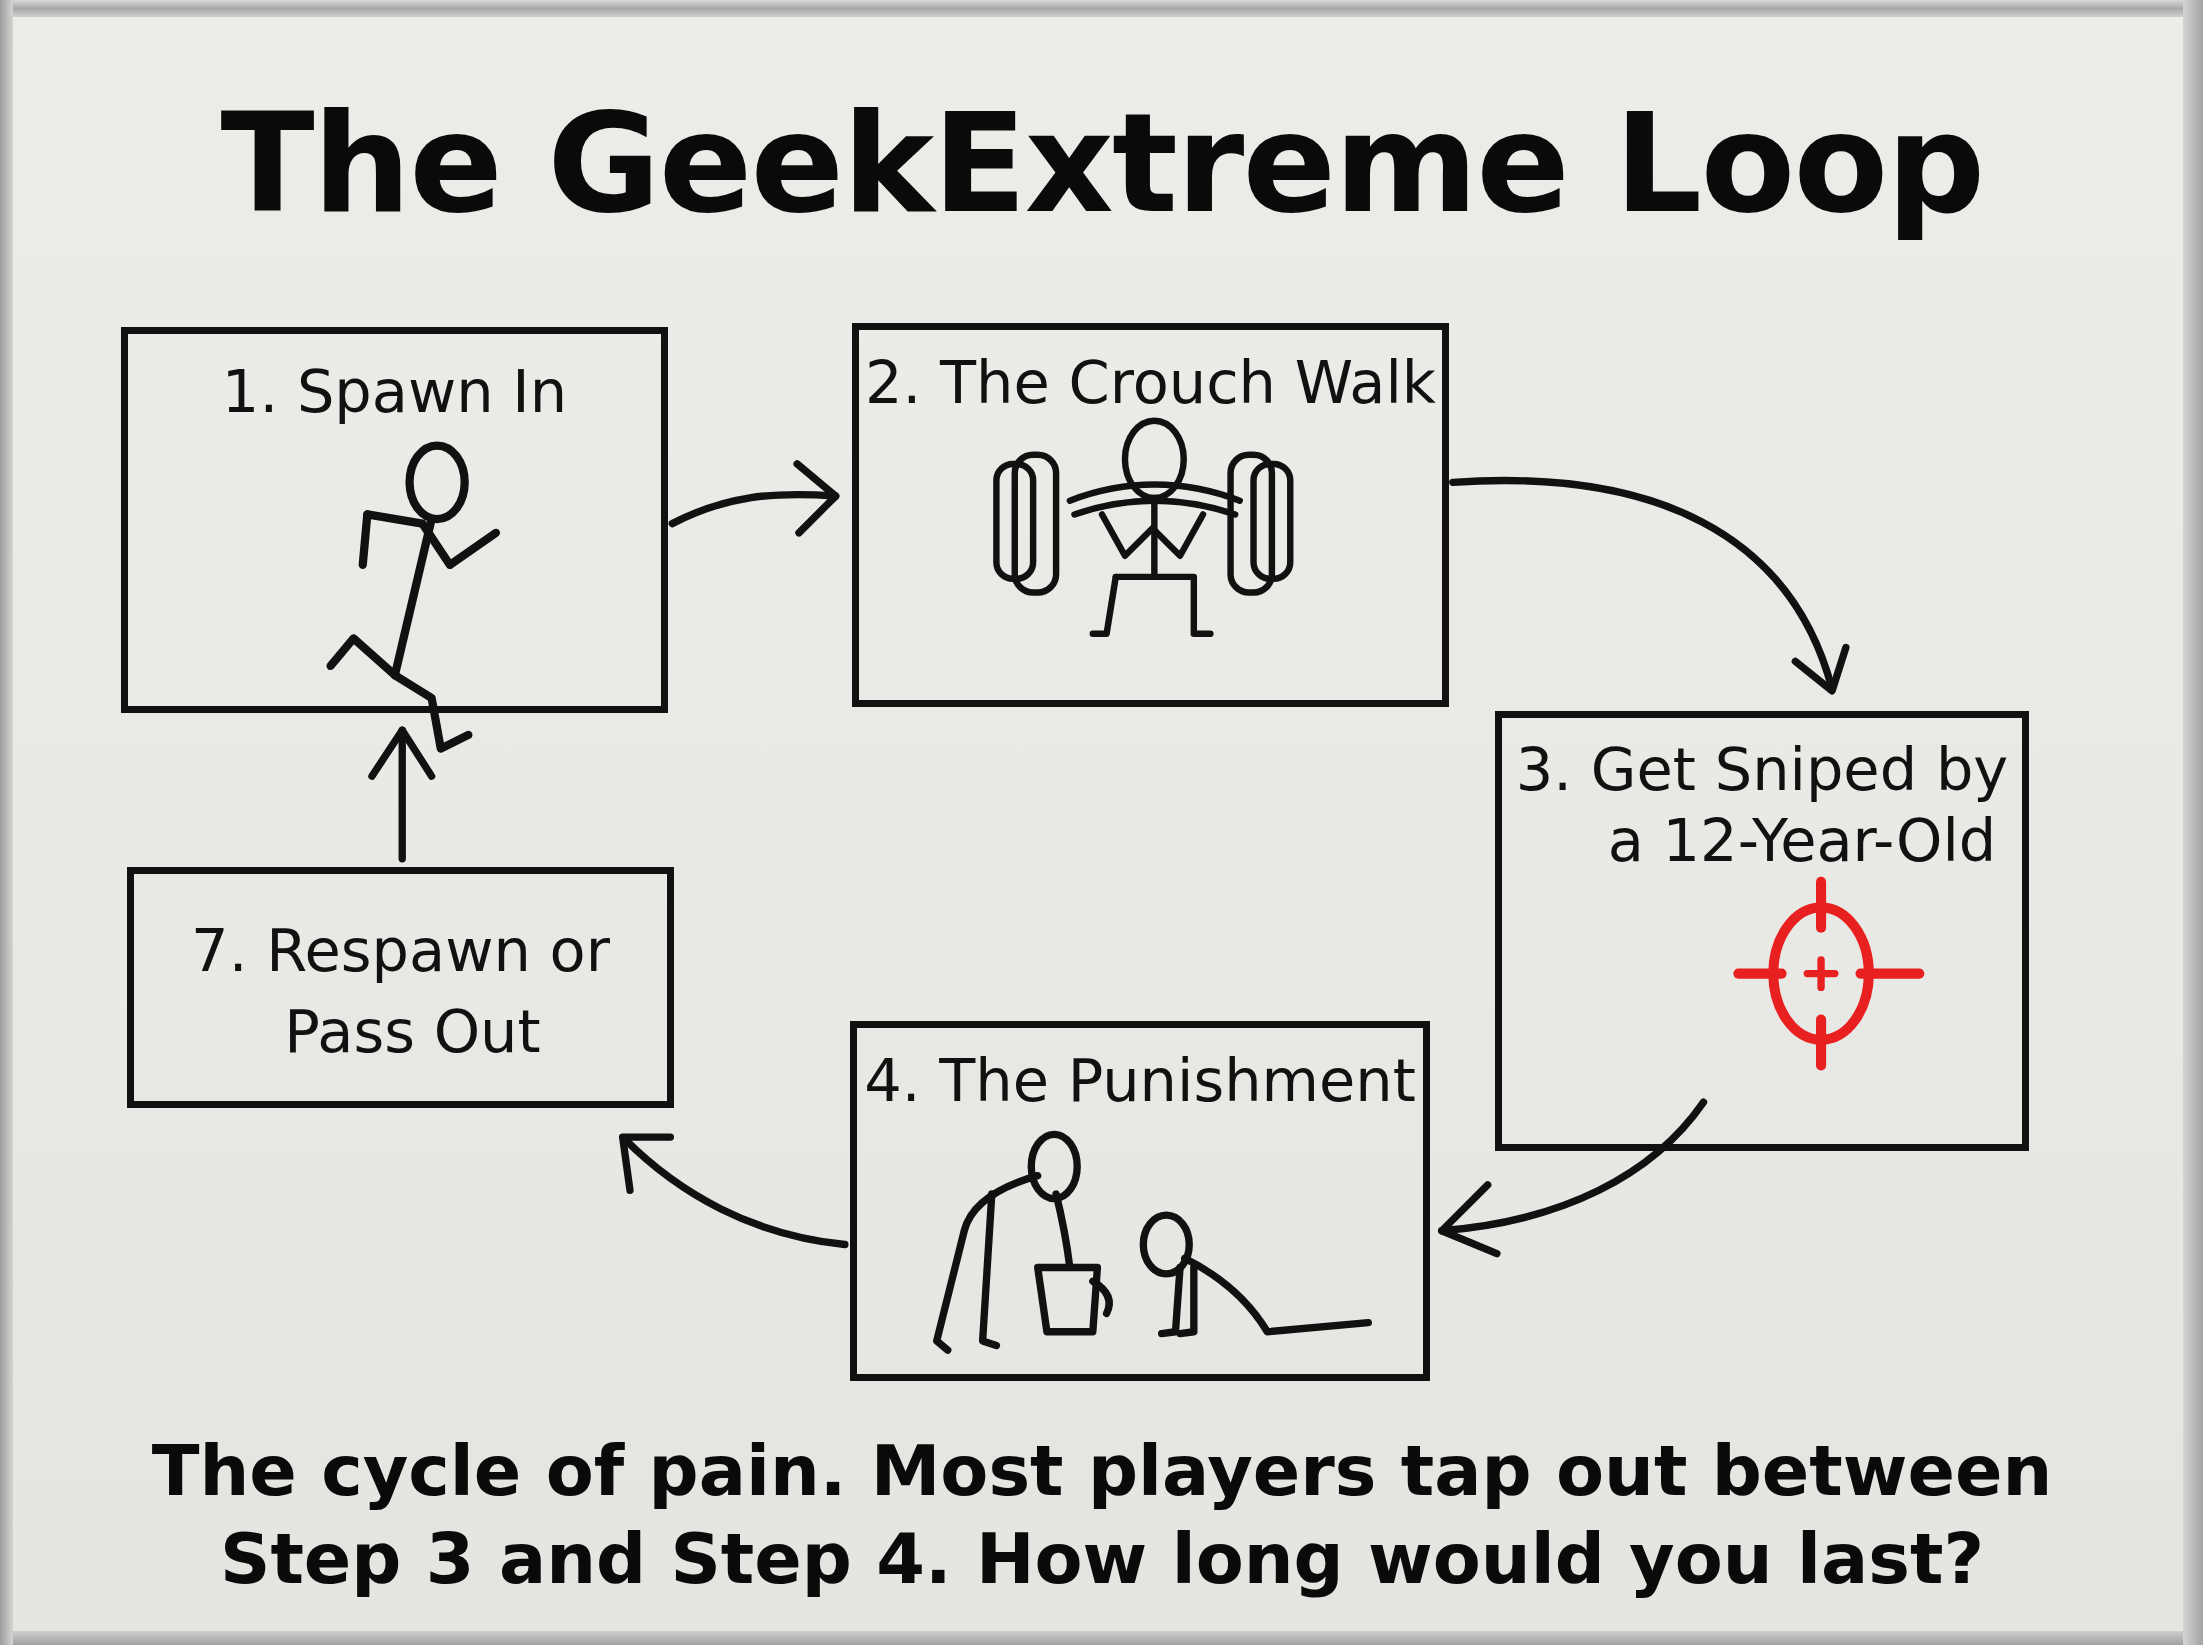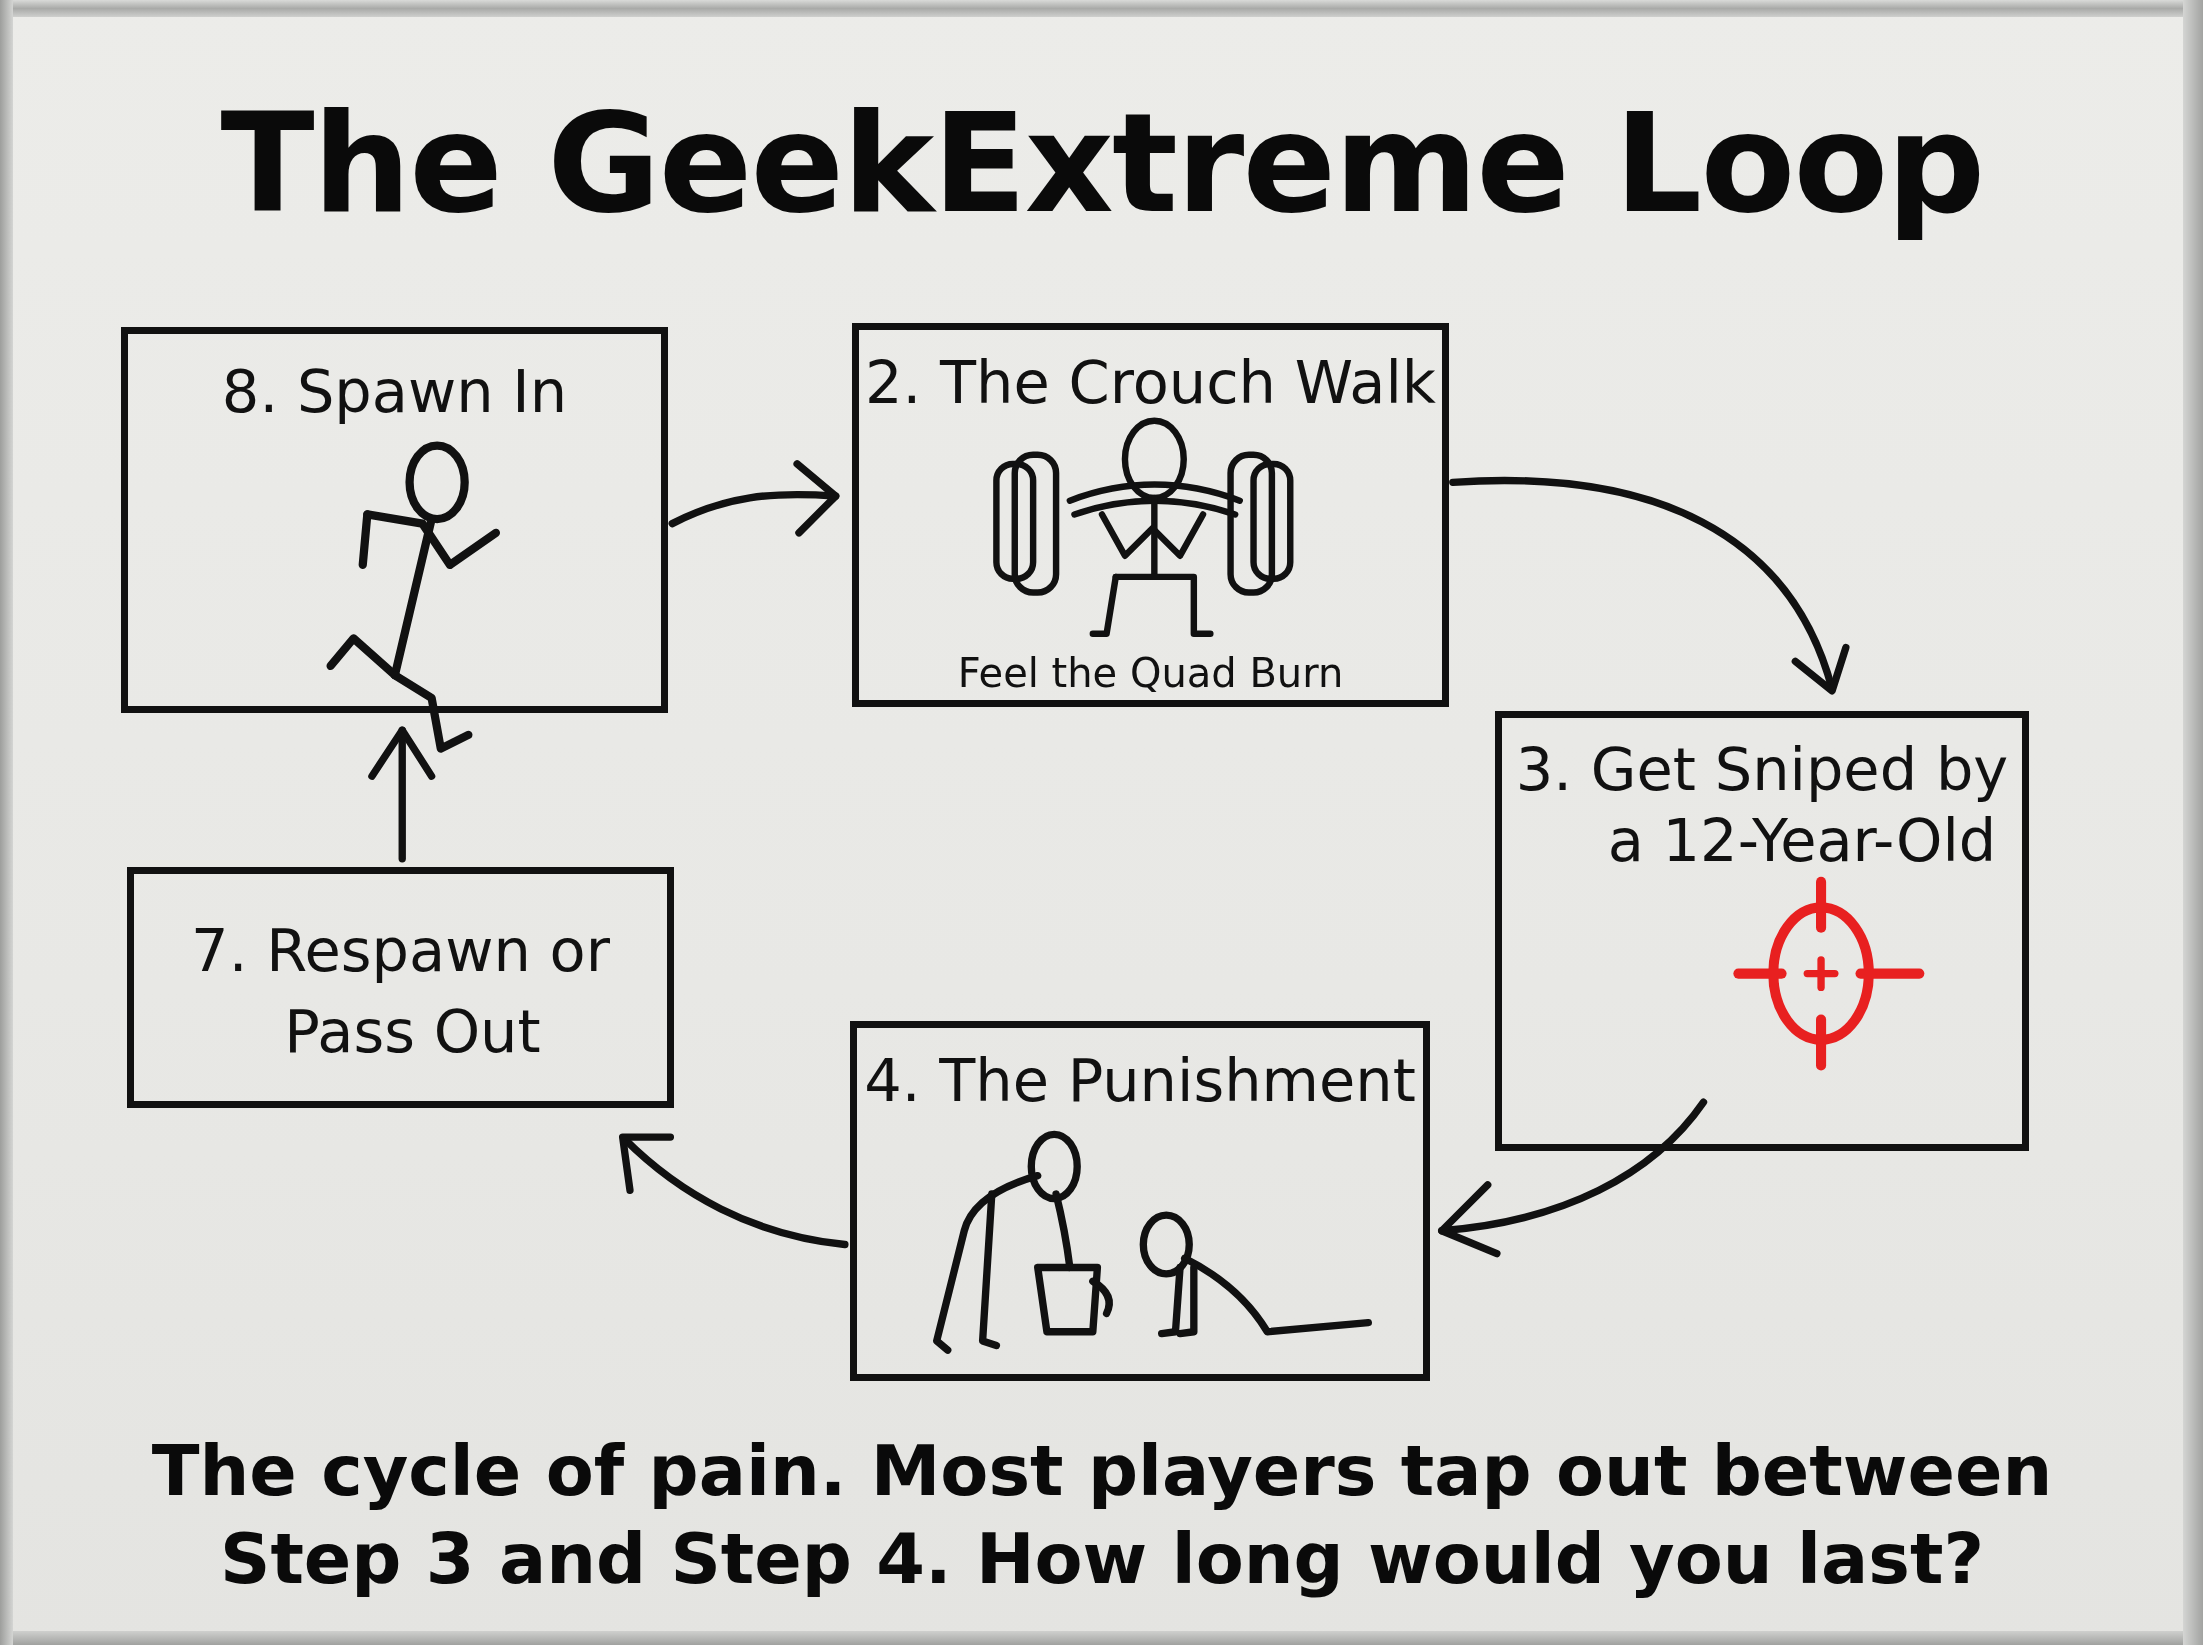--- a/index.html
+++ b/index.html
@@ -21,26 +21,25 @@
 
 <div class="board"></div>
 <div class="frame-top"></div>
 <div class="frame-bottom"></div>
 <div class="frame-left"></div>
 <div class="frame-right"></div>
 
 <div class="title">The GeekExtreme Loop</div>
 
 <div class="box" style="left:121px; top:327px; width:547px; height:386px;">
-  <div class="box-label" style="top:23px;">8. Spawn In</div>
+  <div class="box-label" style="top:23px;">1. Spawn In</div>
 </div>
 
 <div class="box" style="left:852px; top:323px; width:597px; height:384px;">
   <div class="box-label" style="top:18.4px;">2. The Crouch Walk</div>
-  <div class="caption" style="top:320px;">Feel the Quad Burn</div>
 </div>
 
 <div class="box" style="left:1495px; top:711px; width:534px; height:440px;">
   <div class="box-label" style="top:16.5px;">3. Get Sniped by</div>
   <div class="box-label" style="top:88px;margin-left:40px;">a 12-Year-Old</div>
 </div>
 
 <div class="box" style="left:850px; top:1021px; width:580px; height:360px;">
   <div class="box-label" style="top:18.4px;">4. The Punishment</div>
 </div>

